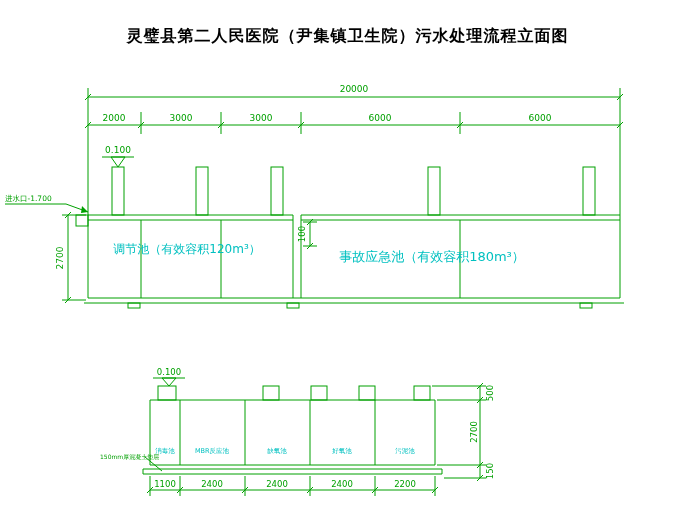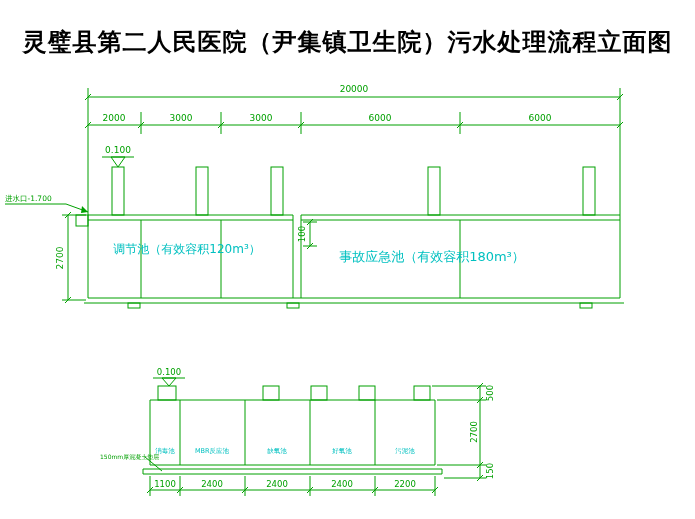--- a/index.html
+++ b/index.html
@@ -1,19 +1,19 @@
 <!DOCTYPE html>
 <html><head>
 <meta charset="utf-8">
 <style>
   html,body{margin:0;padding:0;background:#ffffff;}
   .page{position:relative;width:695px;height:519px;background:#ffffff;overflow:hidden;
         font-family:"DejaVu Sans",sans-serif;}
   .title{position:absolute;top:26px;left:0;width:100%;text-align:center;
-         font-family:Liberation Serif, serif;font-weight:bold;font-size:24px;
+         font-family:Liberation Serif, serif;font-weight:bold;font-size:16px;
          letter-spacing:1px;color:#000;}
   svg{position:absolute;top:0;left:0;}
   .lines{stroke:#00A000;stroke-width:1;fill:none;}
   .fillmark{fill:#00A000;stroke:none;}
   text{stroke:none;}
   .dim{font-size:9px;fill:#00A000;}
   .dim-s{font-size:8.5px;fill:#00A000;}
   .dim-xs{font-size:7.5px;fill:#00A000;}
   .dim-xxs{font-size:6px;fill:#00A000;}
   .cyan-lg{font-size:12px;fill:#00C0C0;}

